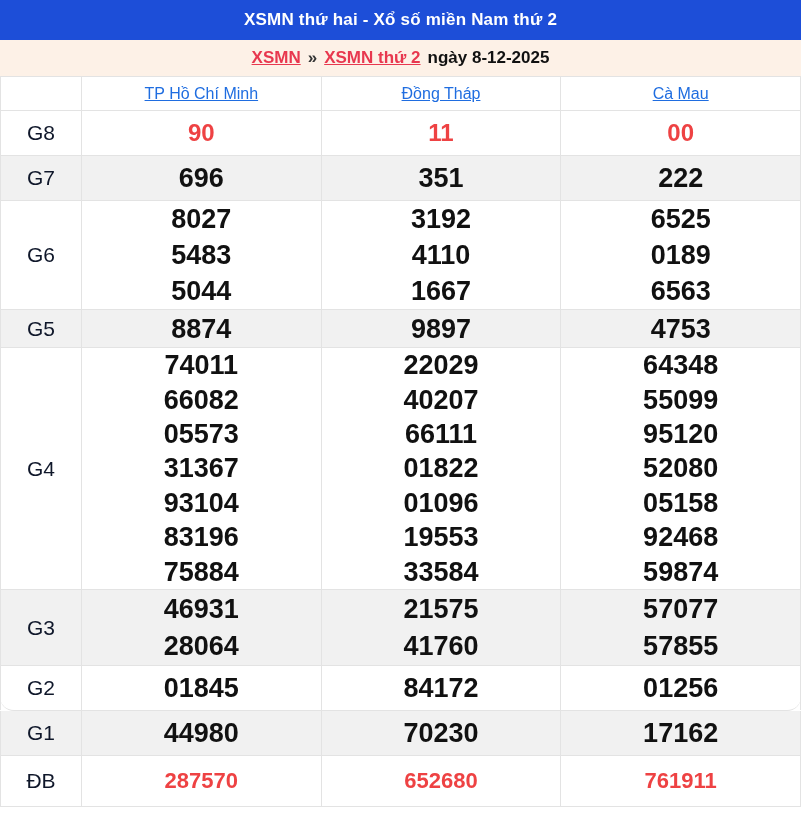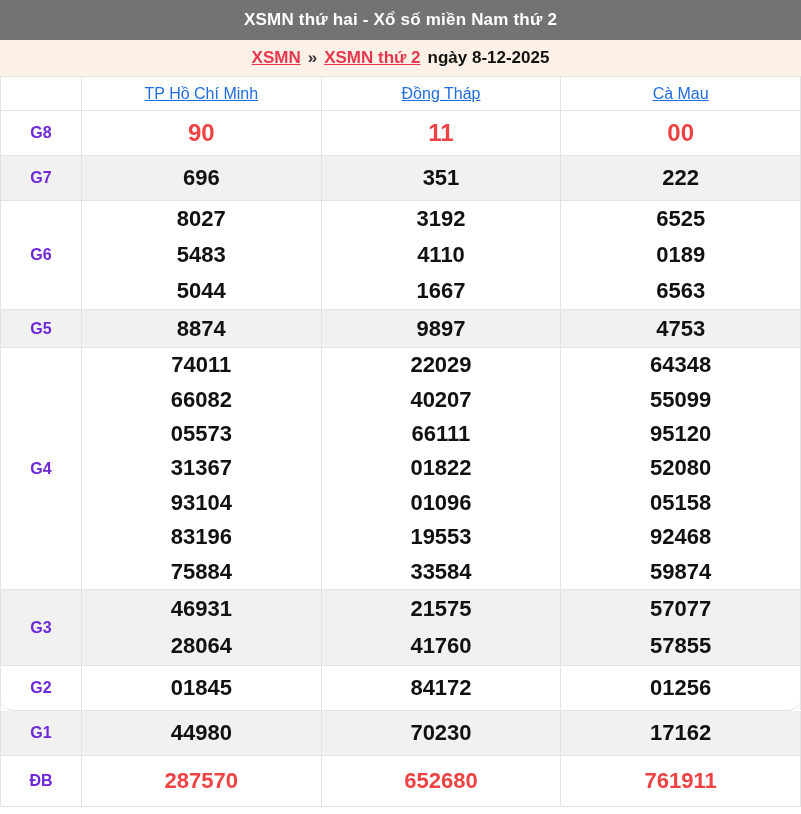--- a/index.html
+++ b/index.html
@@ -6,21 +6,21 @@
   html,body { width:801px; }
   body {
     font-family: "Liberation Sans", "DejaVu Sans", sans-serif;
     background:#fff;
     color:#1a1a1a;
   }
   .page { width:801px; height:814px; overflow:hidden; }
 
   
   .title-bar {
-    height:40px; background:#737373;
+    height:40px; background:#1d4ed8;
     display:flex; align-items:center; justify-content:center;
   }
   .title-bar span {
     color:#fff; font-weight:bold; font-size:17px; letter-spacing:.2px;
   }
 
   
   .breadcrumb {
     height:36px; background:#fdf1e7;
     display:flex; align-items:center; justify-content:center;
@@ -44,22 +44,22 @@
     text-align:center;
   }
   .trow > div:first-child { border-left:1px solid #e3e3e3; }
   .trow.shaded { background:#f1f1f1; }
 
   .head-row { height:34px; background:#fff; }
   .col-head {
     font-size:16px; color:#1f6de0; text-decoration:underline;
     cursor:pointer; font-weight:normal;
   }
-  .row-label { font-size:16px; color:#6d28d9; font-weight:bold; }
-  .num { font-weight:bold; font-size:22px; color:#111; line-height:34px; }
+  .row-label { font-size:21px; color:#0f172a; font-weight:normal; }
+  .num { font-weight:bold; font-size:27px; color:#111; line-height:34px; }
   .g8 .num { color:#ee4243; font-size:24px; }
   .db .num { color:#ee4243; font-size:22px; }
 </style>
 </head>
 <body>
 
 <div class="page">
 
   <div class="title-bar">
     <span>XSMN thứ hai - Xổ số miền Nam thứ 2</span>

